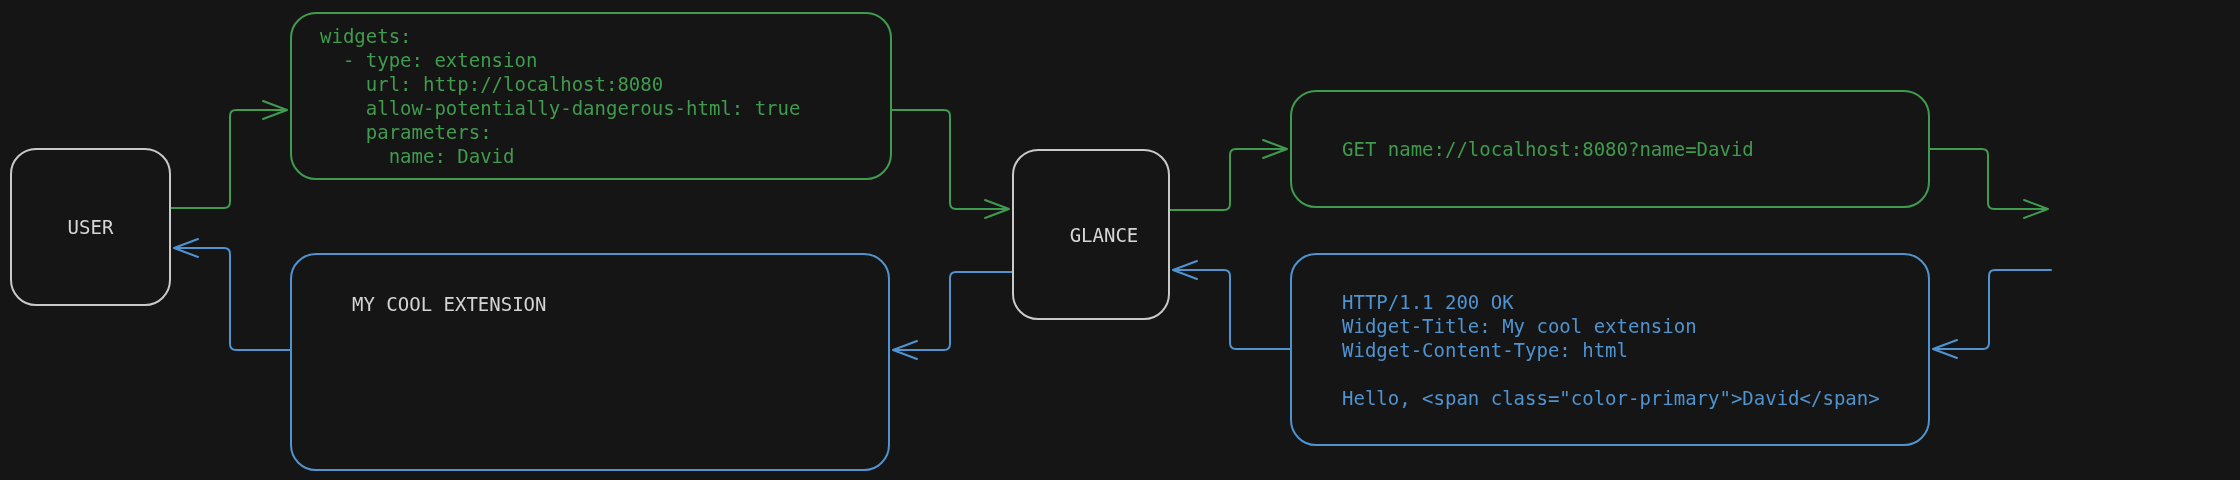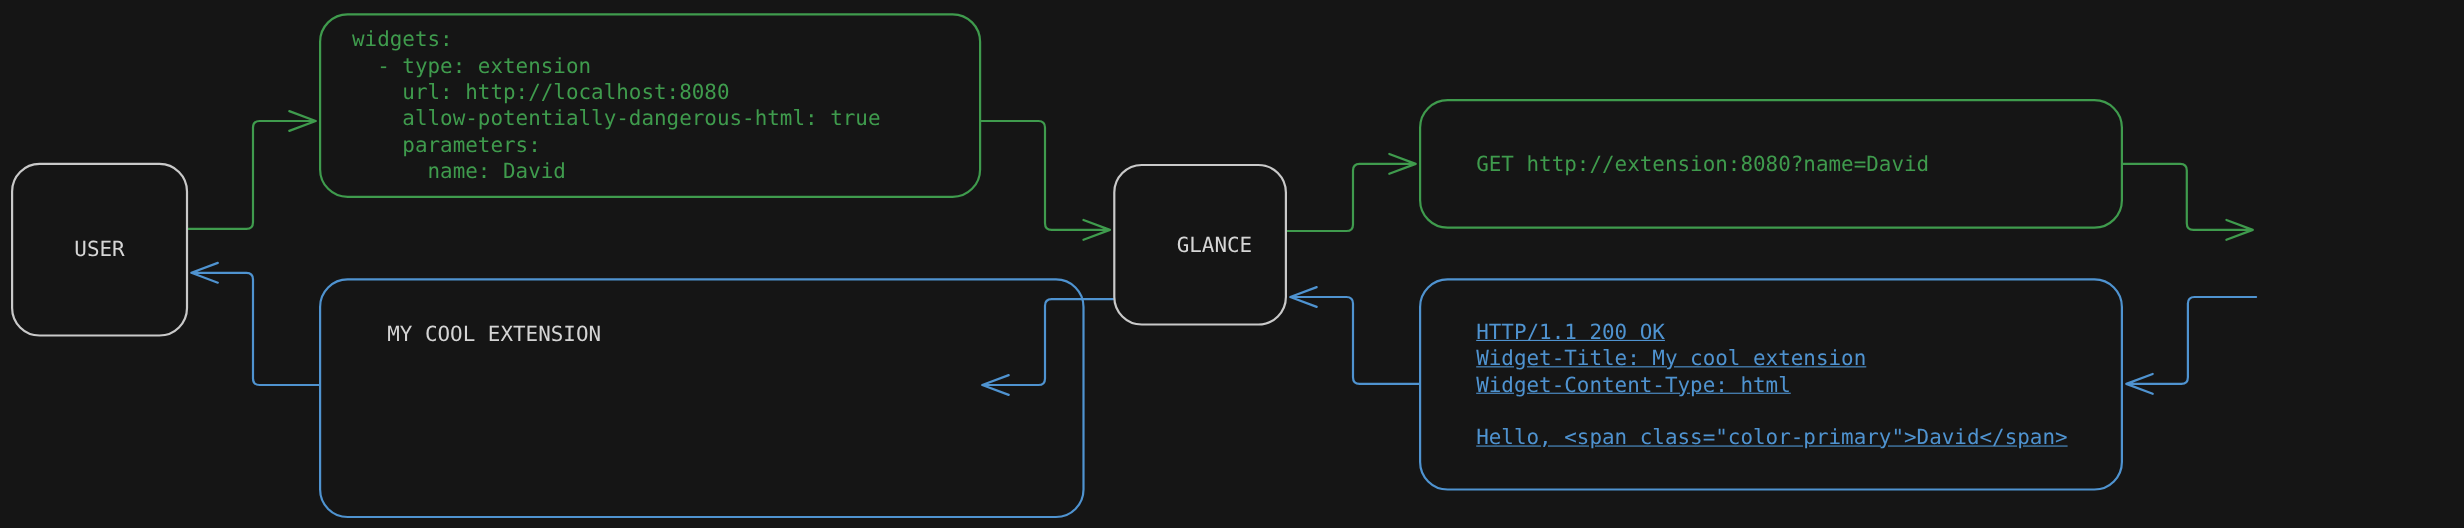--- a/index.html
+++ b/index.html
@@ -19,21 +19,21 @@
     font-size:19px;color:var(--node-text);box-sizing:border-box;
   }
   .iobox{
     position:absolute;border-radius:26px;display:flex;align-items:center;
     box-sizing:border-box;
   }
   .green-box{border:2px solid var(--green);}
   .blue-box{border:2px solid var(--blue);}
   .code{white-space:pre;font-size:19px;line-height:24px;}
   .green-text{color:var(--green);}
-  .blue-text{color:var(--blue);text-decoration:underline;}
+  .blue-text{color:var(--blue);}
   .widget-title{
     position:absolute;left:60px;top:38px;font-size:19px;color:var(--light);
     white-space:pre;
   }
   .hello-box{
     position:absolute;left:40px;top:78px;width:418px;height:98px;
     border:2px solid var(--node-border);border-radius:30px;
     display:flex;align-items:center;padding-left:20px;box-sizing:border-box;
     font-size:19px;
   }
@@ -53,43 +53,43 @@
       <path d="M 2051 270 L 1995 270 Q 1989 270 1989 276 L 1989 343 Q 1989 349 1983 349 L 1933 349 M 1957 340 L 1933 349 L 1957 358" fill="none" stroke="#4f93d0" stroke-width="2" stroke-linecap="round" stroke-linejoin="round"></path>
       <path d="M 1290 349 L 1236 349 Q 1230 349 1230 343 L 1230 276 Q 1230 270 1224 270 L 1173 270 M 1197 261 L 1173 270 L 1197 279" fill="none" stroke="#4f93d0" stroke-width="2" stroke-linecap="round" stroke-linejoin="round"></path>
       <path d="M 1012 272 L 956 272 Q 950 272 950 278 L 950 344 Q 950 350 944 350 L 893 350 M 917 341 L 893 350 L 917 359" fill="none" stroke="#4f93d0" stroke-width="2" stroke-linecap="round" stroke-linejoin="round"></path>
       <path d="M 290 350 L 236 350 Q 230 350 230 344 L 230 254 Q 230 248 224 248 L 174 248 M 198 239 L 174 248 L 198 257" fill="none" stroke="#4f93d0" stroke-width="2" stroke-linecap="round" stroke-linejoin="round"></path>
     </svg>
 
   <div class="node" style="left:10px;top:148px;width:161px;height:158px;">
     <span>USER</span>
   </div>
 
-  <div class="node" style="left:1012px;top:149px;width:158px;height:147px;padding-left:26px;">
+  <div class="node" style="left:1012px;top:149px;width:158px;height:171px;padding-left:26px;">
     <span>GLANCE</span>
   </div>
 
 
   <div class="iobox green-box" style="left:290px;top:12px;width:602px;height:168px;padding-left:28px;">
     <div class="code green-text">widgets:
   - type: extension
     url: http://localhost:8080
     allow-potentially-dangerous-html: true
     parameters:
       name: David</div>
   </div>
 
   <div class="iobox green-box" style="left:1290px;top:90px;width:640px;height:118px;padding-left:50px;">
-    <div class="code green-text">GET http://extension:8080?name=David</div>
+    <div class="code green-text">GET name://localhost:8080?name=David</div>
   </div>
 
   <div class="iobox blue-box" style="left:1290px;top:253px;width:640px;height:193px;padding-left:50px;">
     <div class="code blue-text">HTTP/1.1 200 OK
 Widget-Title: My cool extension
 Widget-Content-Type: html
 
 Hello, &lt;span class="color-primary"&gt;David&lt;/span&gt;</div>
   </div>
 
-  <div class="iobox blue-box" style="left:290px;top:253px;width:696px;height:218px;">
+  <div class="iobox blue-box" style="left:290px;top:253px;width:600px;height:218px;">
     <div class="widget-title">MY COOL EXTENSION</div>
   </div>
 
 </div>
 
 </body></html>

